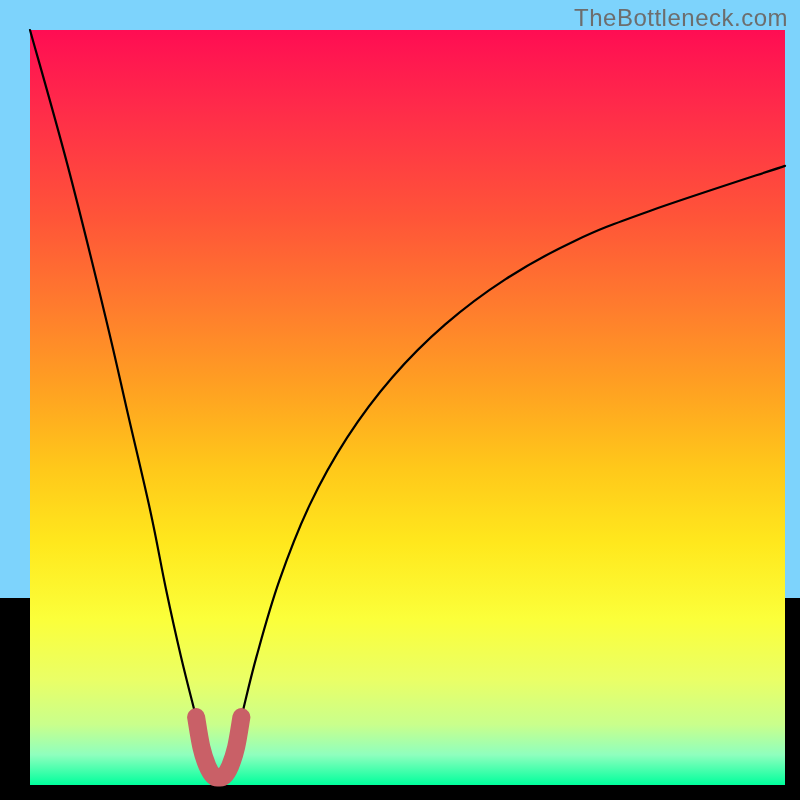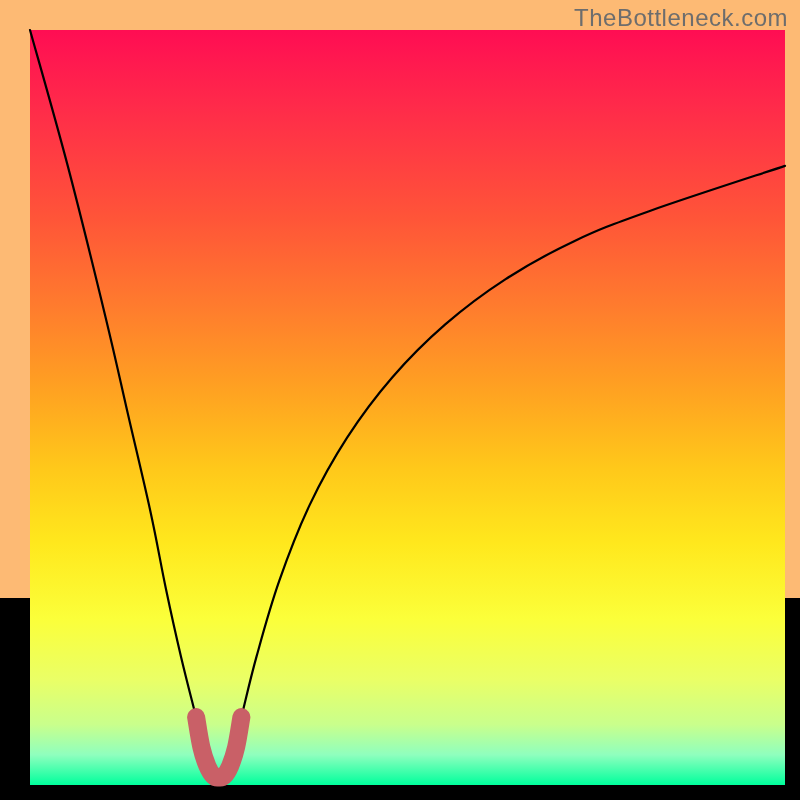--- a/index.html
+++ b/index.html
@@ -10,21 +10,21 @@
     overflow: hidden;
     background: #000;
     font-family: Arial, Helvetica, sans-serif;
   }
   .frame {
     position: absolute;
     left: 0;
     top: 0;
     width: 800px;
     height: 598px;
-    background: #fdba74;
+    background: #7dd3fc;
   }
   .plot {
     position: absolute;
     left: 30px;
     top: 30px;
     width: 755px;
     height: 755px;
     
     background: linear-gradient(
       to bottom,

